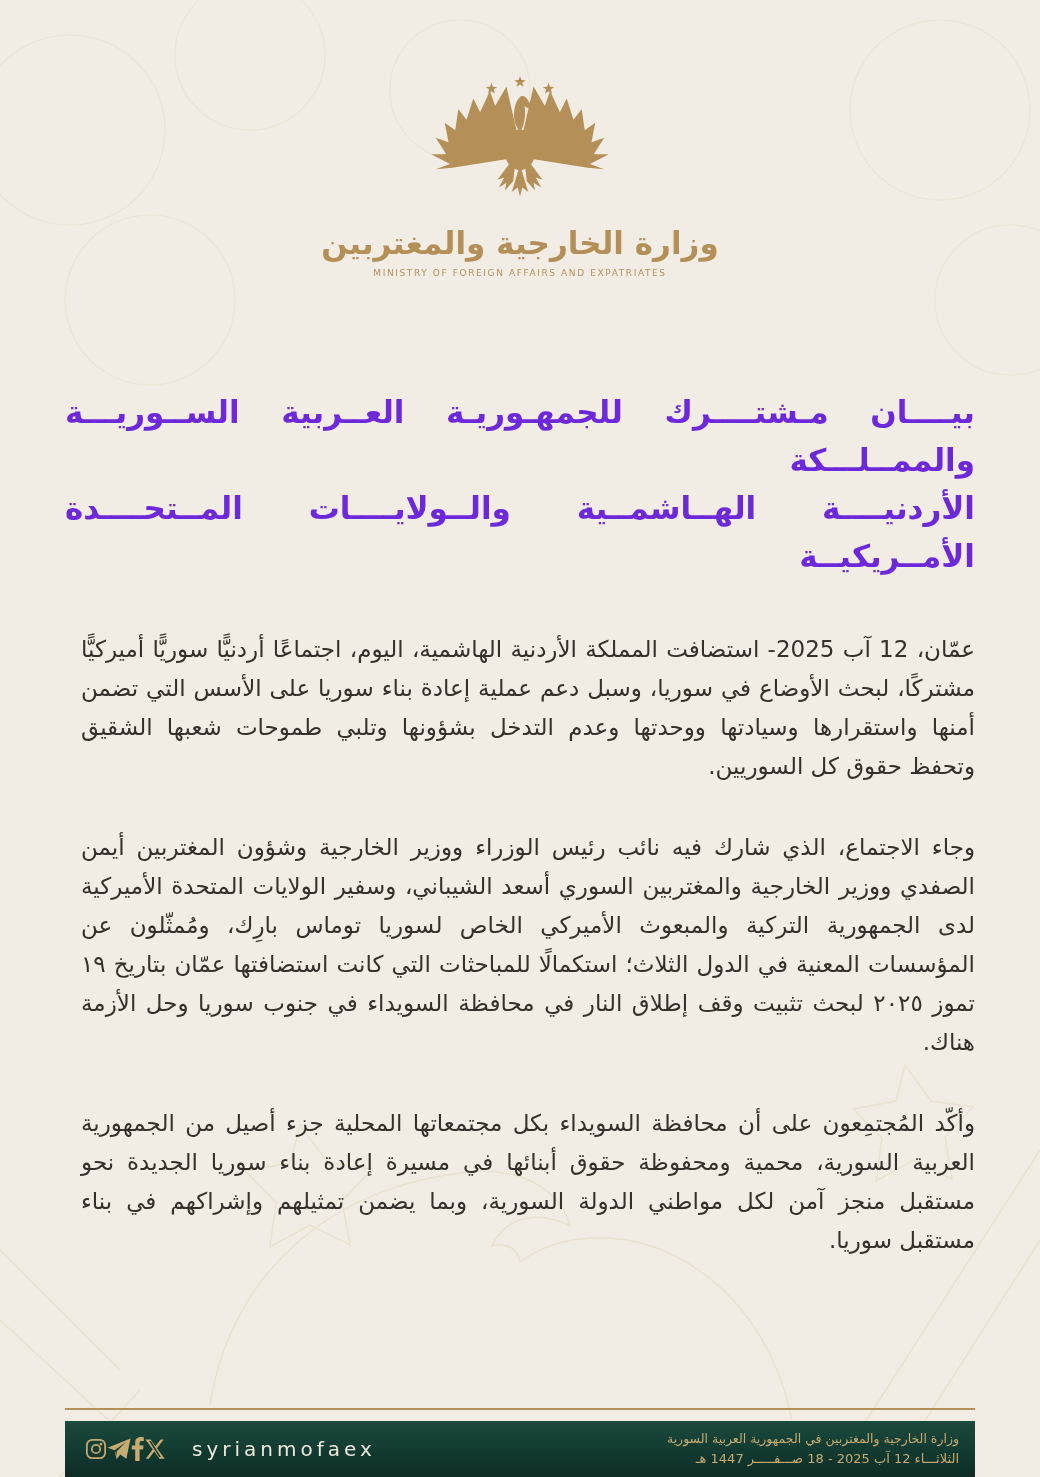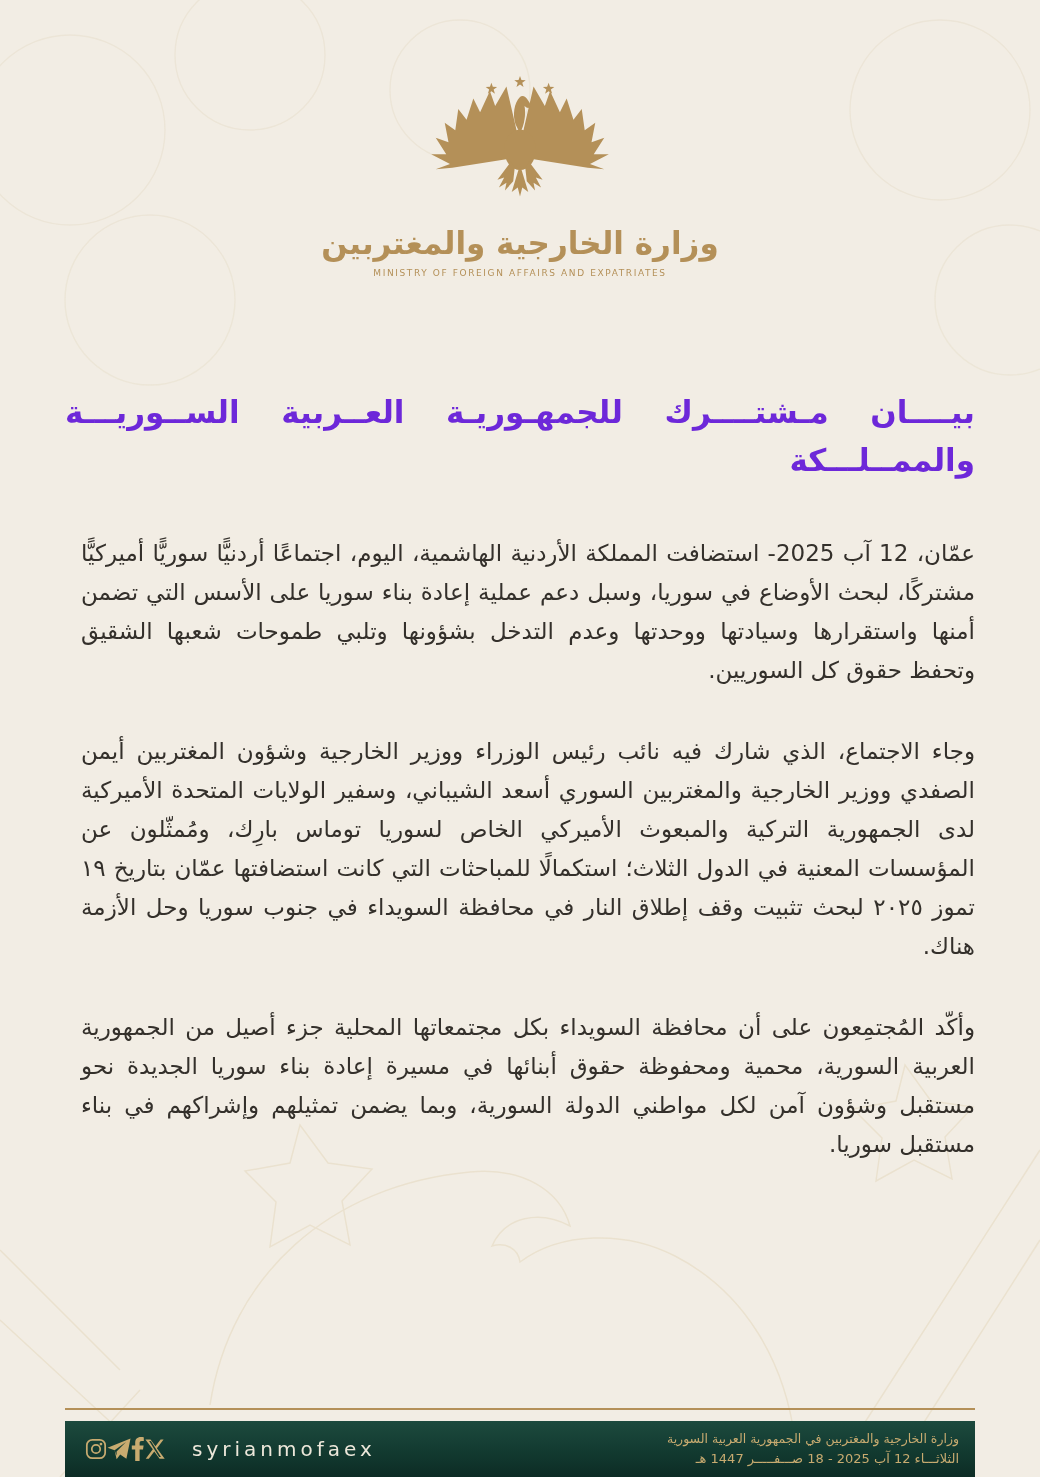--- a/index.html
+++ b/index.html
@@ -109,24 +109,25 @@
         <polygon points="162,114 180,138 171,135 178,148 168,142 170,152 159,140 157,122"></polygon>
       </g>
     </svg>
     <div class="calligraphy">وزارة الخارجية والمغتربين</div>
     <div class="eng-caption">MINISTRY OF FOREIGN AFFAIRS AND EXPATRIATES</div>
   </div>
 
   <div class="content">
     <div class="doc-title">
       <span class="t-line">بيــــان مـشتــــرك للجمهـوريـة العــربية الســوريـــة والممــلـــكة</span>
+      <span class="t-line">الأردنيــــة الهــاشمــية والــولايــــات المــتحــــدة الأمــريكيــة</span>
     </div>
     <p class="para">عمّان، 12 آب 2025- استضافت المملكة الأردنية الهاشمية، اليوم، اجتماعًا أردنيًّا سوريًّا أميركيًّا مشتركًا، لبحث الأوضاع في سوريا، وسبل دعم عملية إعادة بناء سوريا على الأسس التي تضمن أمنها واستقرارها وسيادتها ووحدتها وعدم التدخل بشؤونها وتلبي طموحات شعبها الشقيق وتحفظ حقوق كل السوريين.</p>
     <p class="para">وجاء الاجتماع، الذي شارك فيه نائب رئيس الوزراء ووزير الخارجية وشؤون المغتربين أيمن الصفدي ووزير الخارجية والمغتربين السوري أسعد الشيباني، وسفير الولايات المتحدة الأميركية لدى الجمهورية التركية والمبعوث الأميركي الخاص لسوريا توماس بارِك، ومُمثّلون عن المؤسسات المعنية في الدول الثلاث؛ استكمالًا للمباحثات التي كانت استضافتها عمّان بتاريخ ١٩ تموز ٢٠٢٥ لبحث تثبيت وقف إطلاق النار في محافظة السويداء في جنوب سوريا وحل الأزمة هناك.</p>
-    <p class="para">وأكّد المُجتمِعون على أن محافظة السويداء بكل مجتمعاتها المحلية جزء أصيل من الجمهورية العربية السورية، محمية ومحفوظة حقوق أبنائها في مسيرة إعادة بناء سوريا الجديدة نحو مستقبل وشؤون آمن لكل مواطني الدولة السورية، وبما يضمن تمثيلهم وإشراكهم في بناء مستقبل سوريا.</p>
+    <p class="para">وأكّد المُجتمِعون على أن محافظة السويداء بكل مجتمعاتها المحلية جزء أصيل من الجمهورية العربية السورية، محمية ومحفوظة حقوق أبنائها في مسيرة إعادة بناء سوريا الجديدة نحو مستقبل منجز آمن لكل مواطني الدولة السورية، وبما يضمن تمثيلهم وإشراكهم في بناء مستقبل سوريا.</p>
   </div>
 
   <div class="divider"></div>
 
   <div class="footer-bar">
     <div class="social-group">
       <svg width="22" height="22" viewBox="0 0 24 24">
         <g fill="none" stroke="#c8ab70" stroke-width="1.9">
           <rect x="2" y="2" width="20" height="20" rx="6"></rect>
           <circle cx="12" cy="12" r="4.6"></circle>

